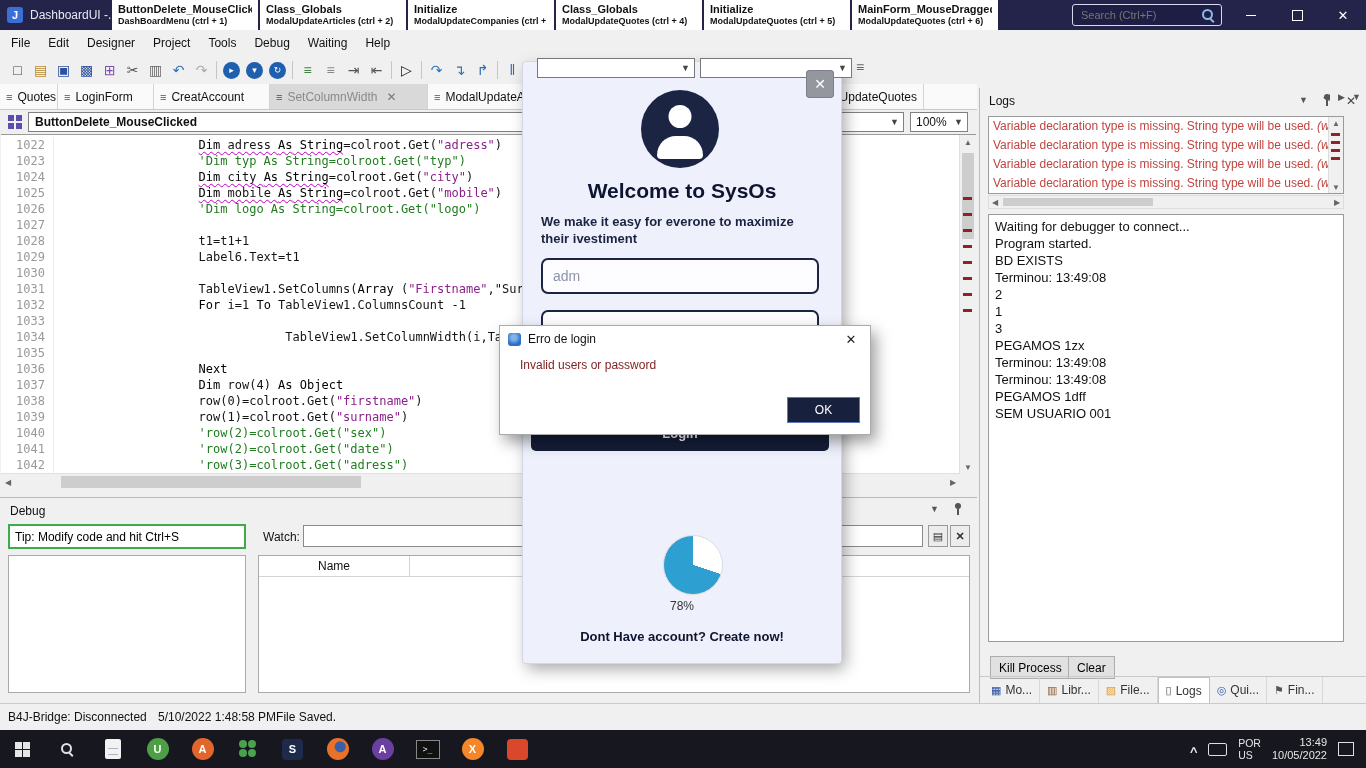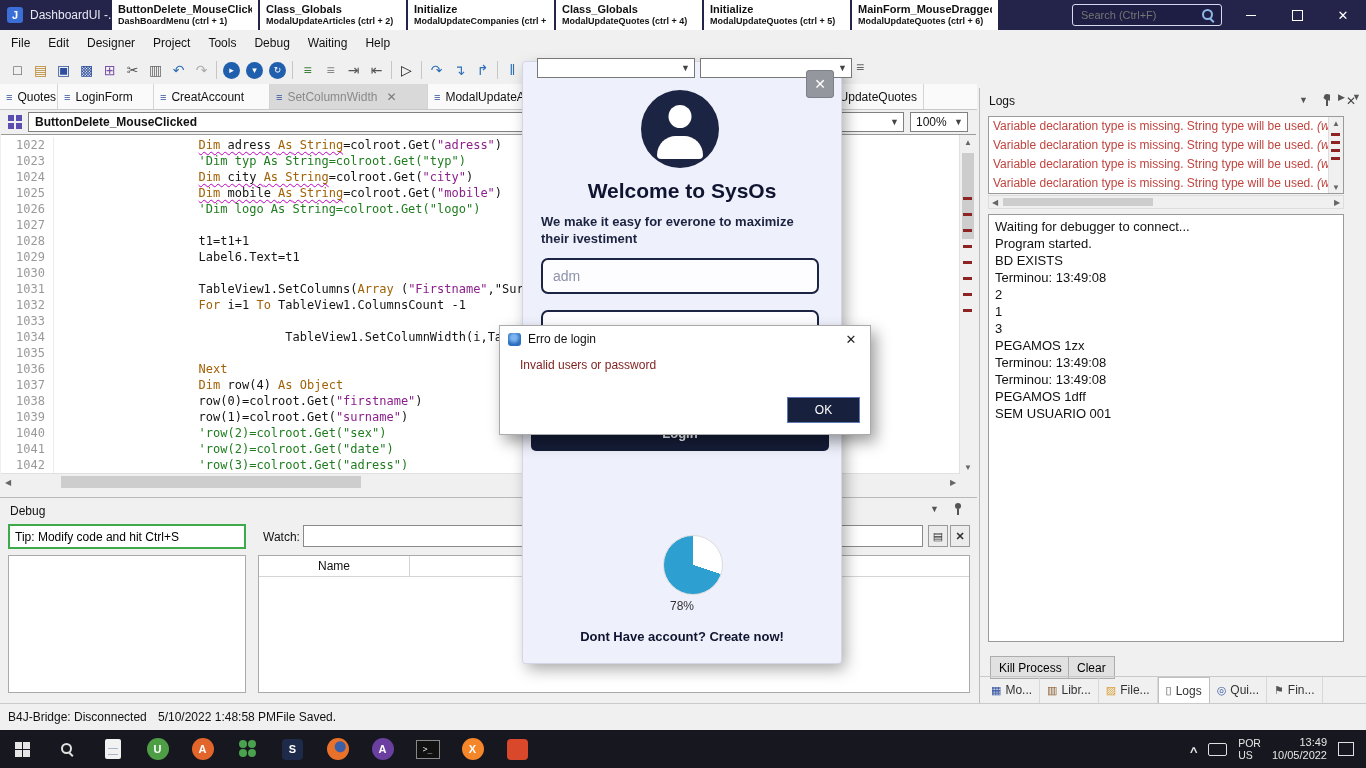--- a/index.html
+++ b/index.html
@@ -64,21 +64,21 @@
                 font-size:12px;font-weight:bold;display:flex;align-items:center;padding:0 18px 0 6px;overflow:hidden;white-space:nowrap}
   .zoom-combo{position:relative;width:58px;height:20px;box-sizing:border-box;background:#fff;border:1px solid #808080;
               font-size:12px;display:flex;align-items:center;padding:0 14px 0 5px}
 
   
   .editor{position:absolute;left:1px;top:134px;width:975px;height:356px;background:#fff;border-top:1px solid #9a9a9a;box-sizing:border-box}
   #code-lines{position:absolute;left:0;top:2px;right:16px;bottom:16px;overflow:hidden}
   .cline{display:flex;height:16px}
   .lnum{flex:0 0 44px;text-align:right;padding-right:8px;color:#999;font:12px/16px "DejaVu Sans Mono",monospace;border-right:1px solid #ececec}
   .ltext{margin:0;padding-left:0;font:12px/16px "DejaVu Sans Mono",monospace;color:#141414;white-space:pre}
-  .ltext .k{color:#a16207;font-weight:normal}
+  .ltext .k{color:#000000;font-weight:normal}
   .ltext .q{color:#8b1f8b;font-weight:normal}
   .ltext .c{color:#1f7d1f}
   .ltext u{text-decoration:underline wavy #c000c0 1px;text-decoration-skip-ink:none;text-underline-offset:2px}
   .vscroll{position:absolute;right:0;top:0;bottom:16px;width:16px;background:#f0f0f0;border-left:1px solid #e0e0e0}
   .vscroll .thumb{position:absolute;left:2px;right:2px;top:18px;height:86px;background:#cdcdcd}
   .sarr{position:absolute;display:grid;place-items:center;font-size:8px;color:#666}
   .mark{position:absolute;left:3px;width:9px;height:3px;background:#8e2323}
   .hscroll{position:absolute;left:0;right:16px;bottom:0;height:16px;background:#f0f0f0;border-top:1px solid #e0e0e0}
   .hscroll .thumb{position:absolute;top:2px;bottom:2px;left:60px;width:300px;background:#cdcdcd}
   .corner{position:absolute;right:0;bottom:0;width:16px;height:16px;background:#f0f0f0}

